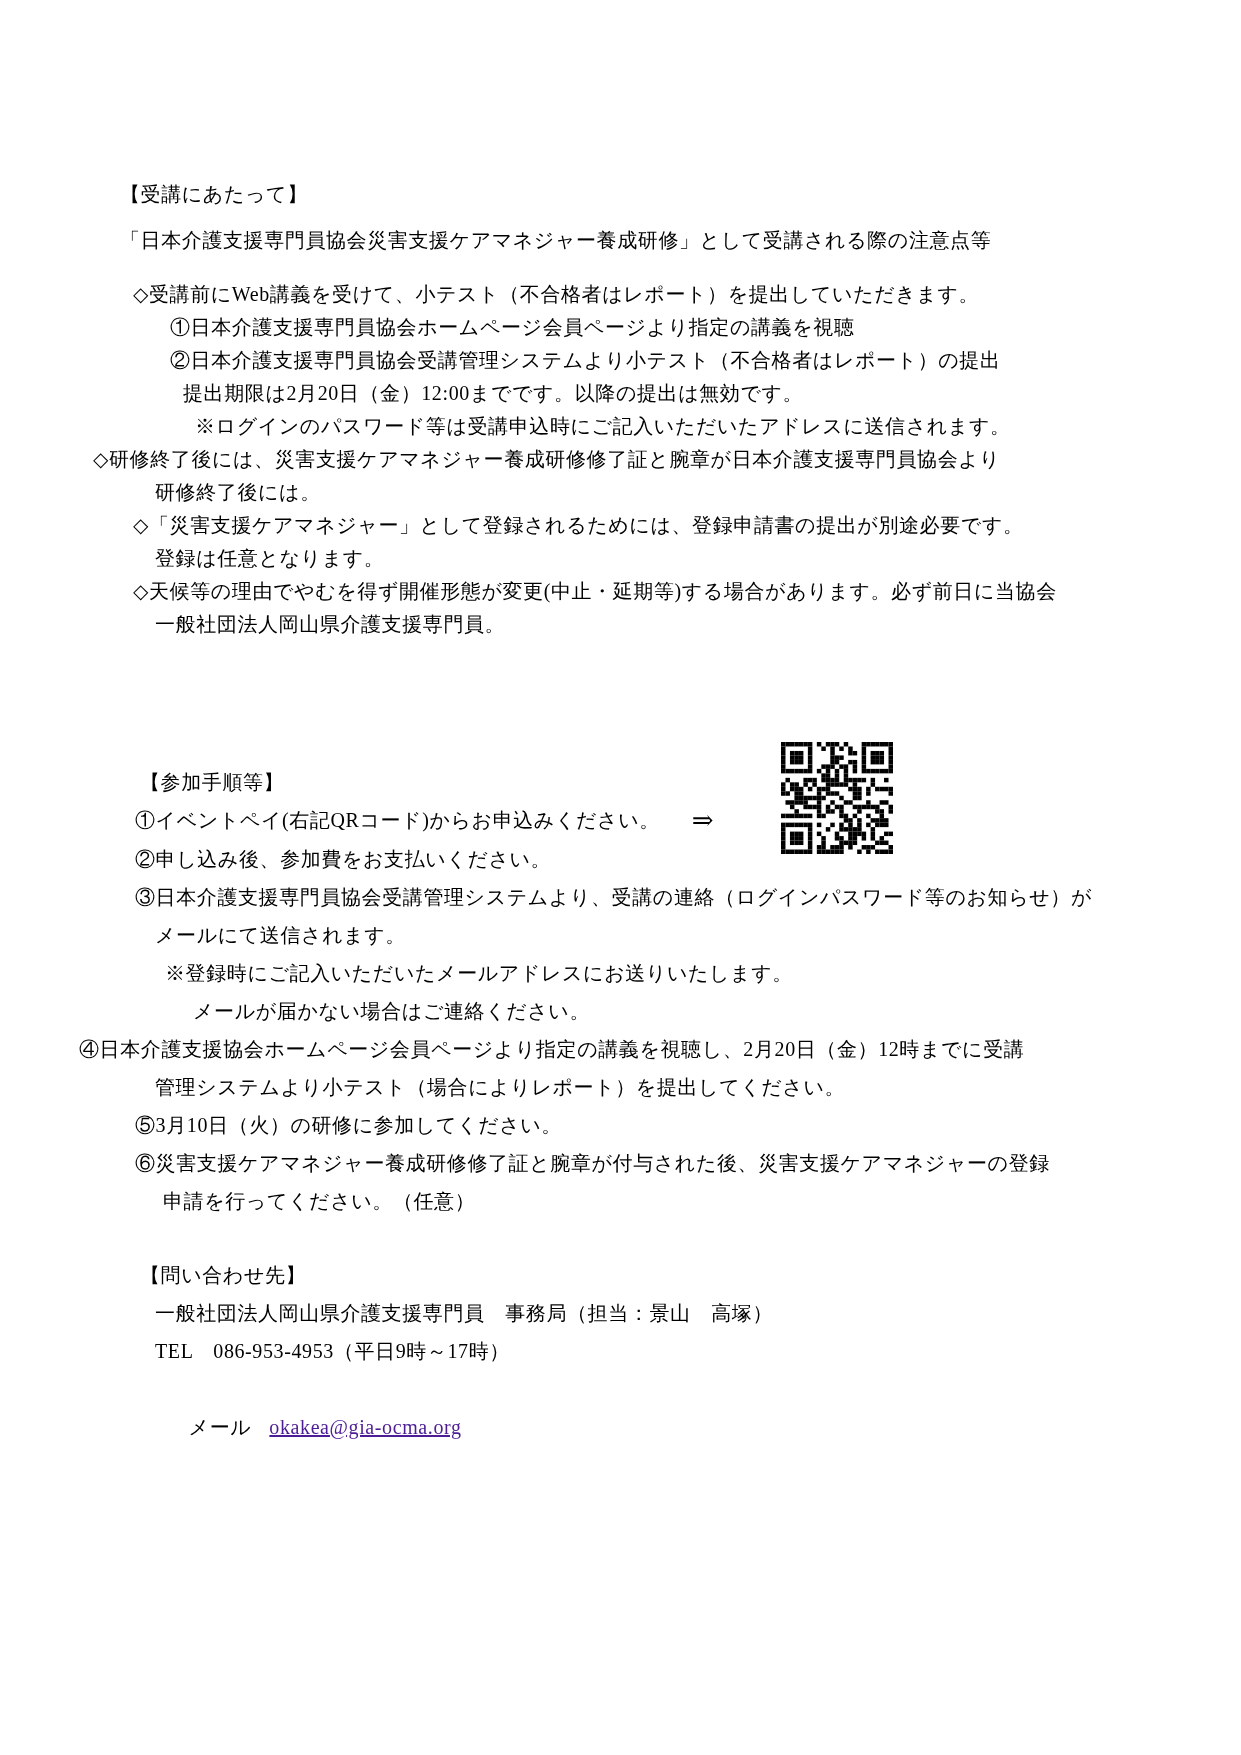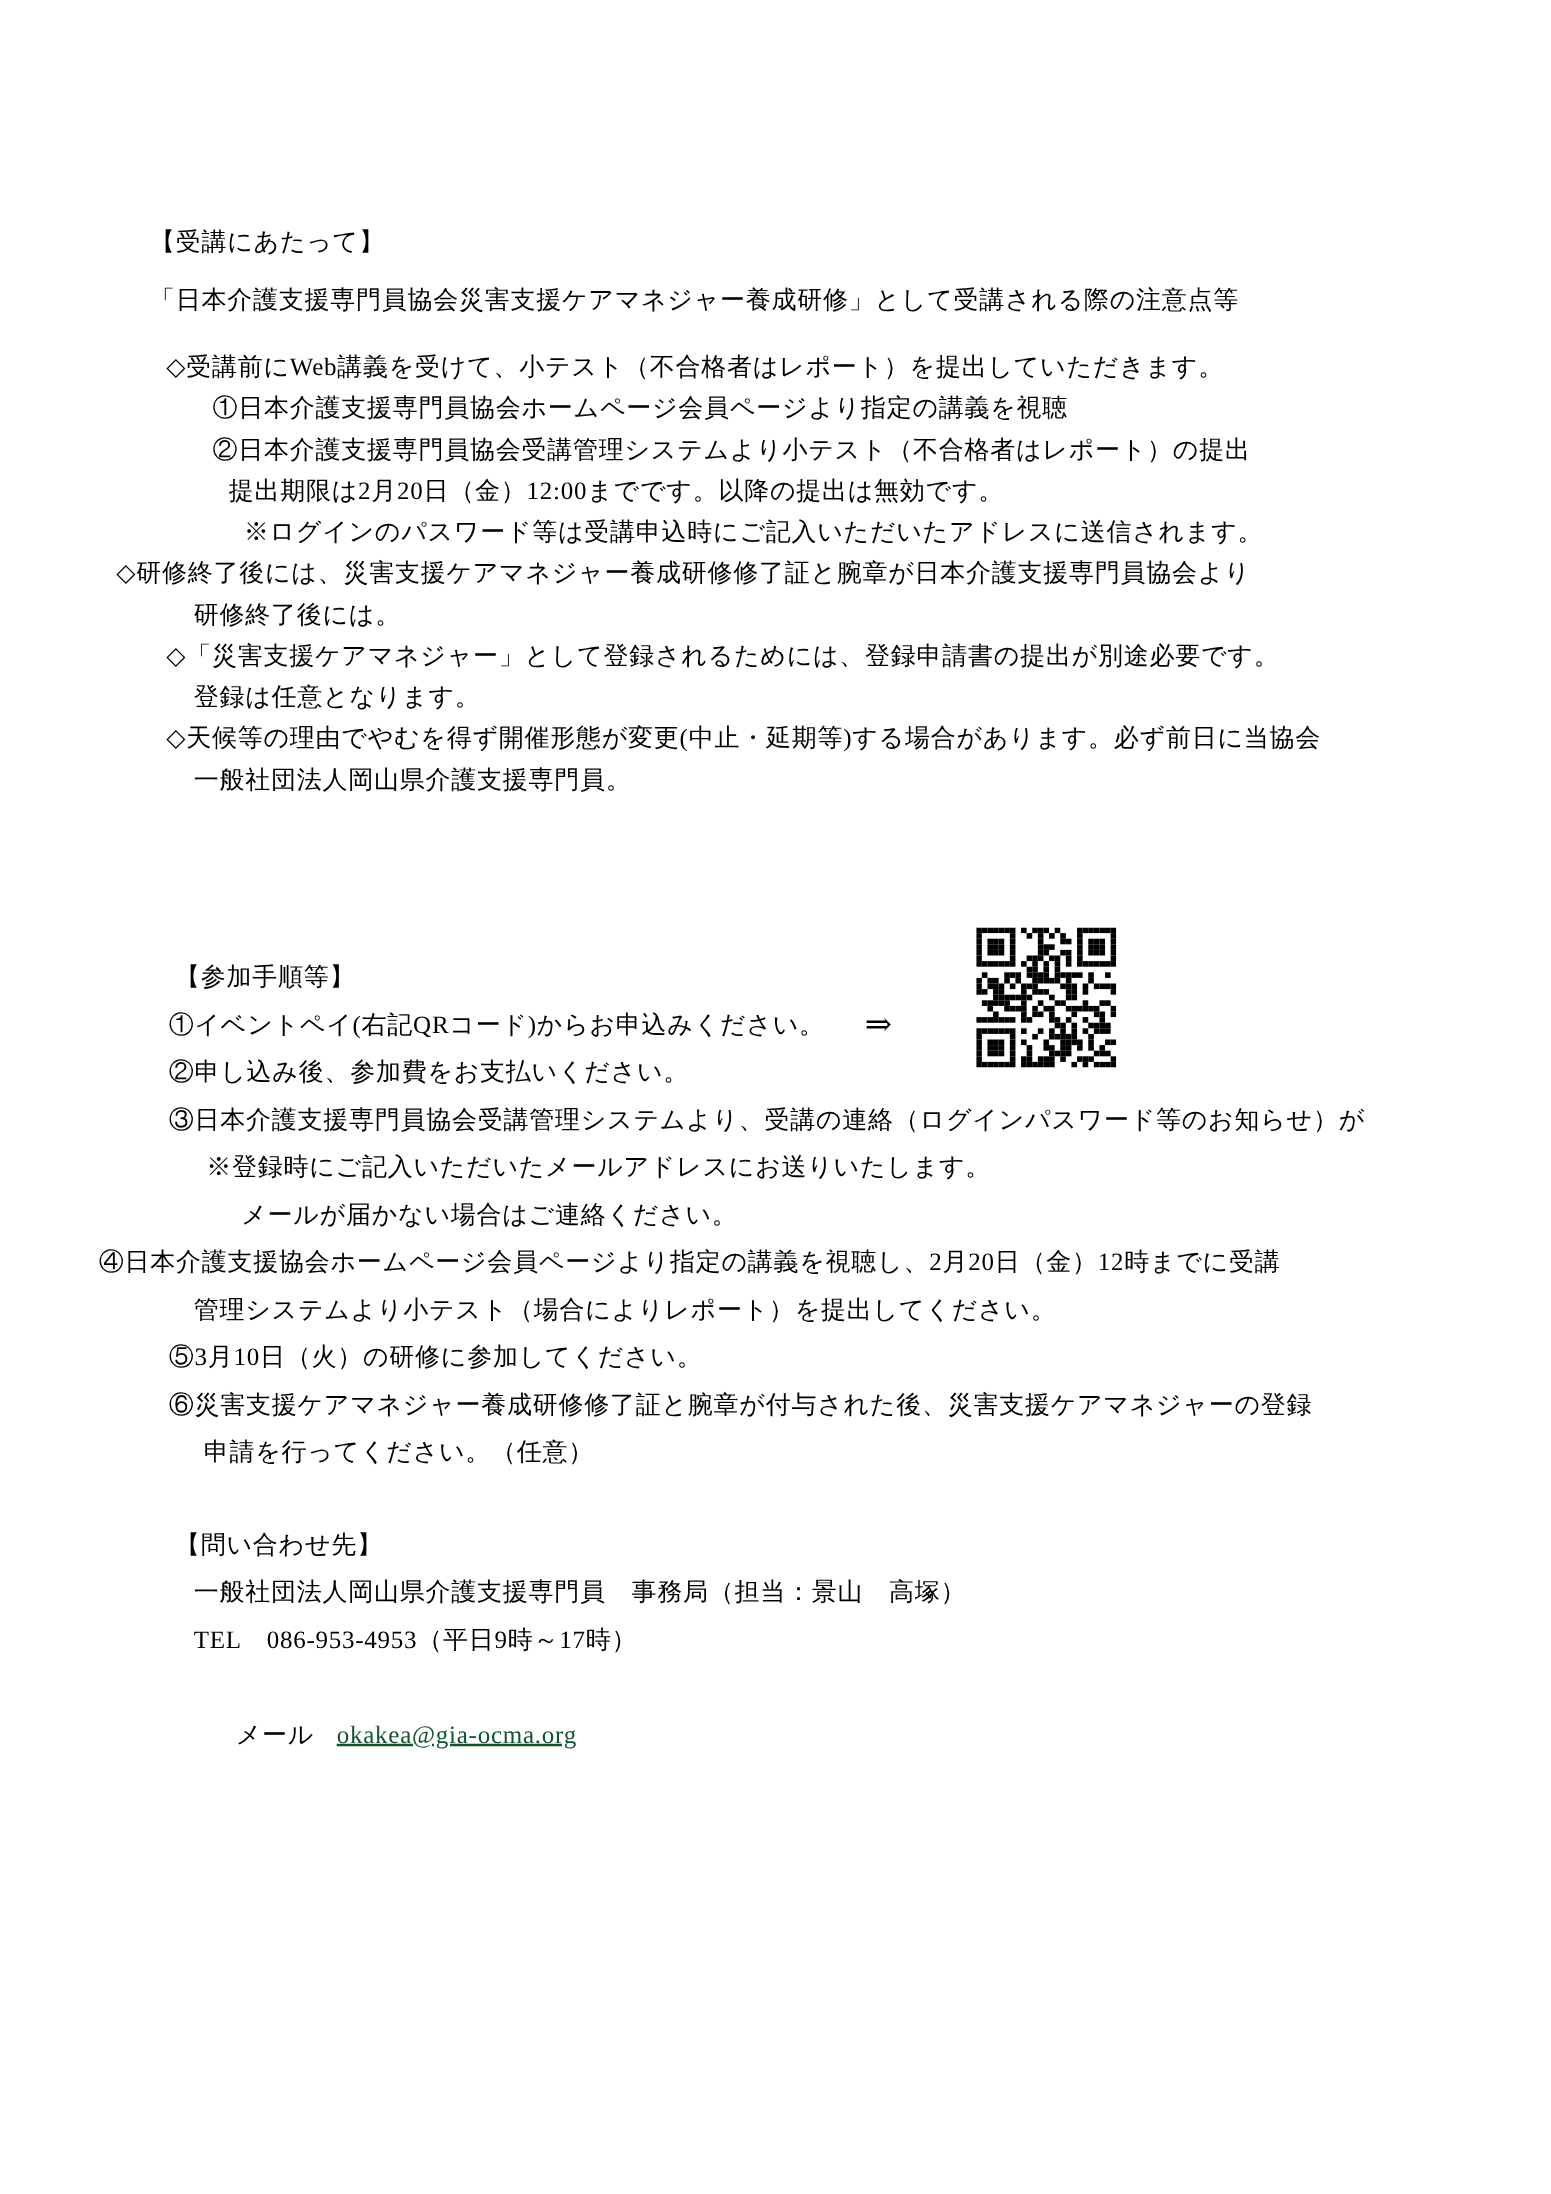--- a/index.html
+++ b/index.html
@@ -44,21 +44,21 @@
   .qr-box {
     position: absolute;
     left: 781px;
     top: 742px;
     width: 112px;
     height: 112px;
   }
   .email {
     text-decoration: underline;
     margin-left: 18px;
-    color: #14532d;
+    color: #4c1d95;
   }
 </style>
 </head>
 <body>
 
 <div class="page">
 
   <section class="sec-a">
     <div class="line heading-a">【受講にあたって】</div>
     <div class="line subtitle">「日本介護支援専門員協会災害支援ケアマネジャー養成研修」として受講される際の注意点等</div>
@@ -76,20 +76,21 @@
         <div class="line" style="margin-left: 140px;"><span>一般社団法人岡山県介護支援専門員。</span></div>
       </div>
   </section>
 
   <section class="sec-b">
     <div class="line heading-b">【参加手順等】</div>
     <div id="procedure-steps">
         <div class="line" style="margin-left: 120px;"><span>①イベントペイ(右記QRコード)からお申込みください。</span><span class="arrow">⇒</span></div>
         <div class="line" style="margin-left: 120px;"><span>②申し込み後、参加費をお支払いください。</span></div>
         <div class="line" style="margin-left: 120px;"><span>③日本介護支援専門員協会受講管理システムより、受講の連絡（ログインパスワード等のお知らせ）が</span></div>
+        <div class="line" style="margin-left: 140px;"><span>メールにて送信されます。</span></div>
         <div class="line" style="margin-left: 150px;"><span>※登録時にご記入いただいたメールアドレスにお送りいたします。</span></div>
         <div class="line" style="margin-left: 178px;"><span>メールが届かない場合はご連絡ください。</span></div>
         <div class="line" style="margin-left: 64px;"><span>④日本介護支援協会ホームページ会員ページより指定の講義を視聴し、2月20日（金）12時までに受講</span></div>
         <div class="line" style="margin-left: 140px;"><span>管理システムより小テスト（場合によりレポート）を提出してください。</span></div>
         <div class="line" style="margin-left: 120px;"><span>⑤3月10日（火）の研修に参加してください。</span></div>
         <div class="line" style="margin-left: 120px;"><span>⑥災害支援ケアマネジャー養成研修修了証と腕章が付与された後、災害支援ケアマネジャーの登録</span></div>
         <div class="line" style="margin-left: 148px;"><span>申請を行ってください。（任意）</span></div>
       </div>
   </section>
 

